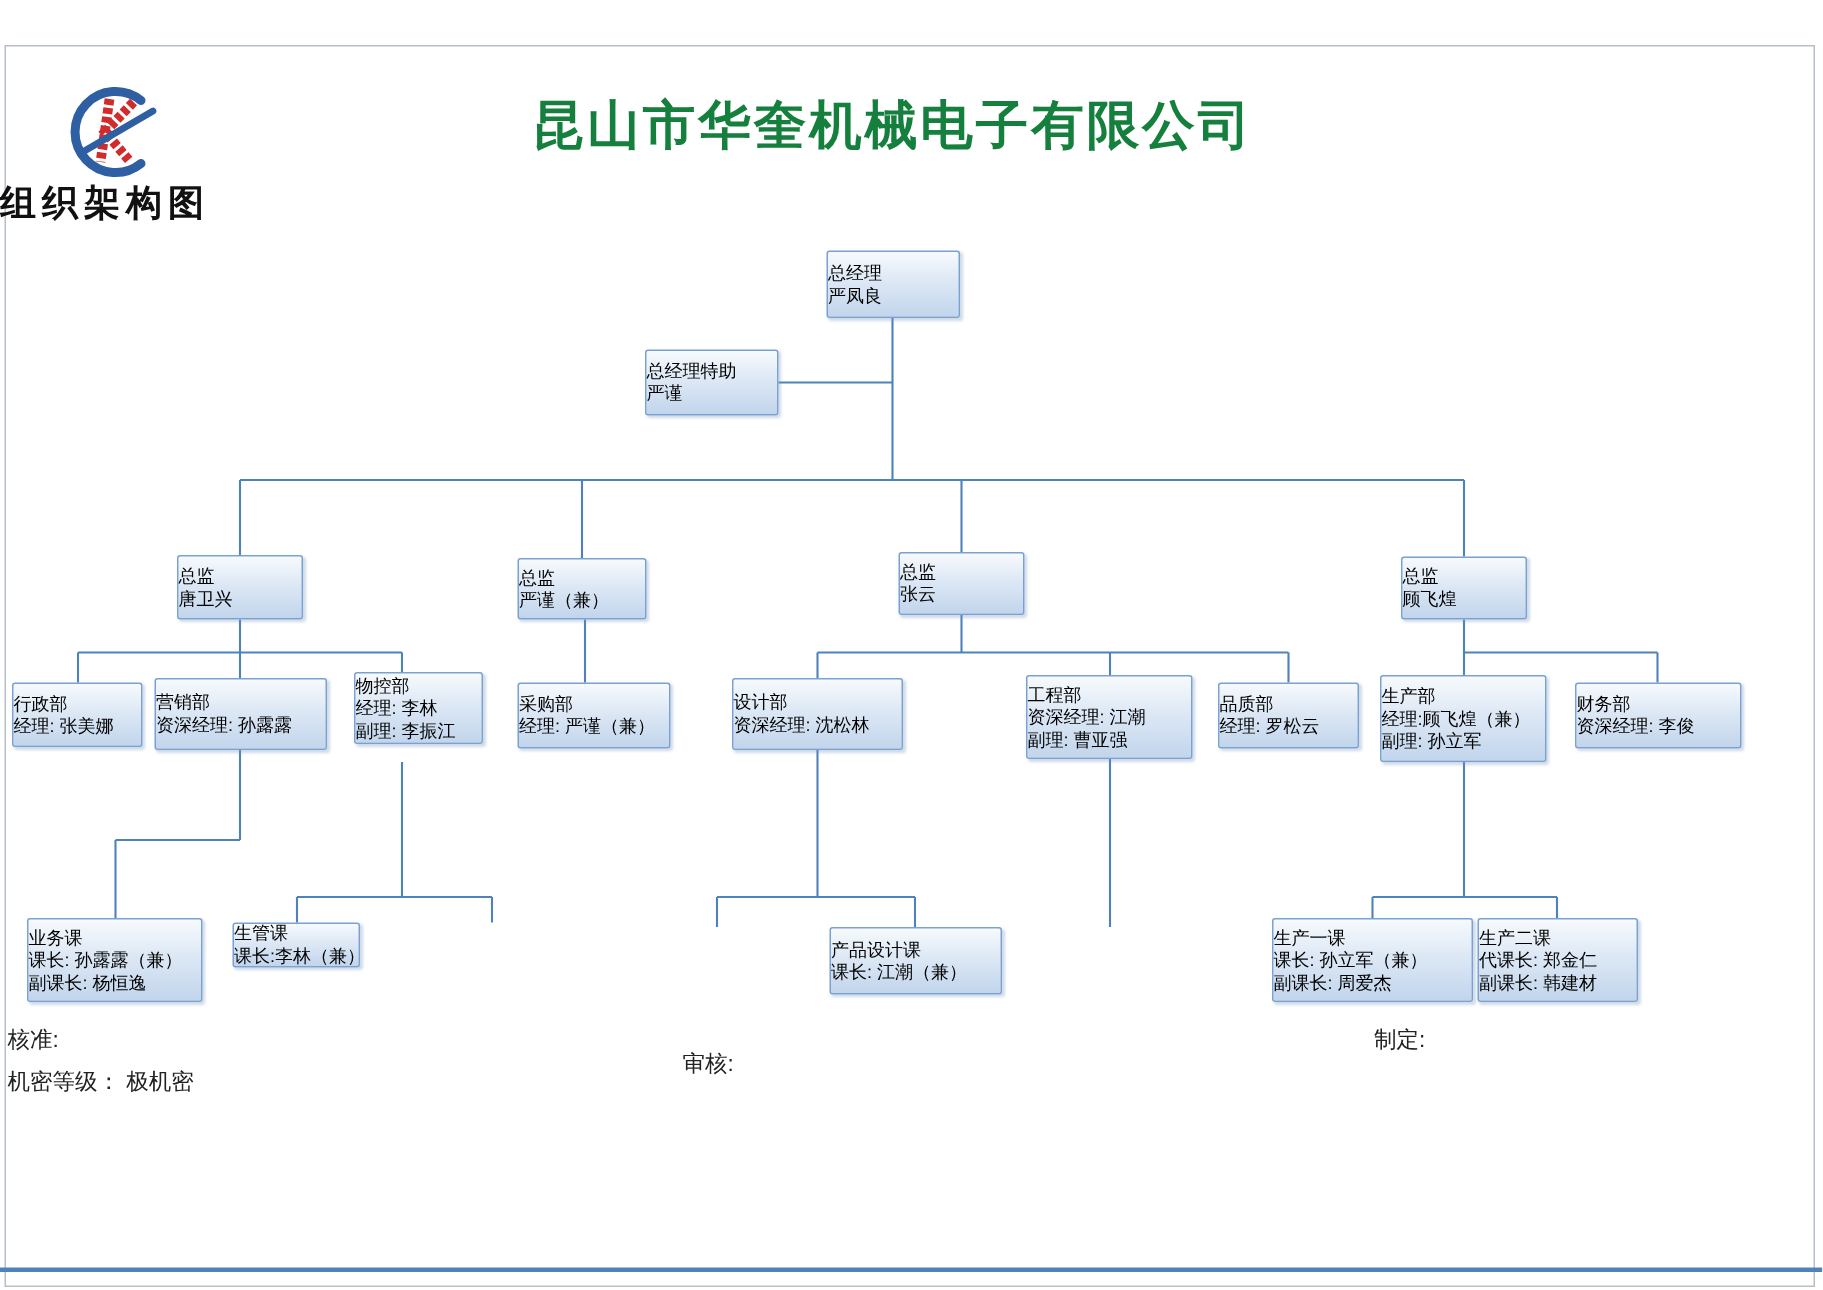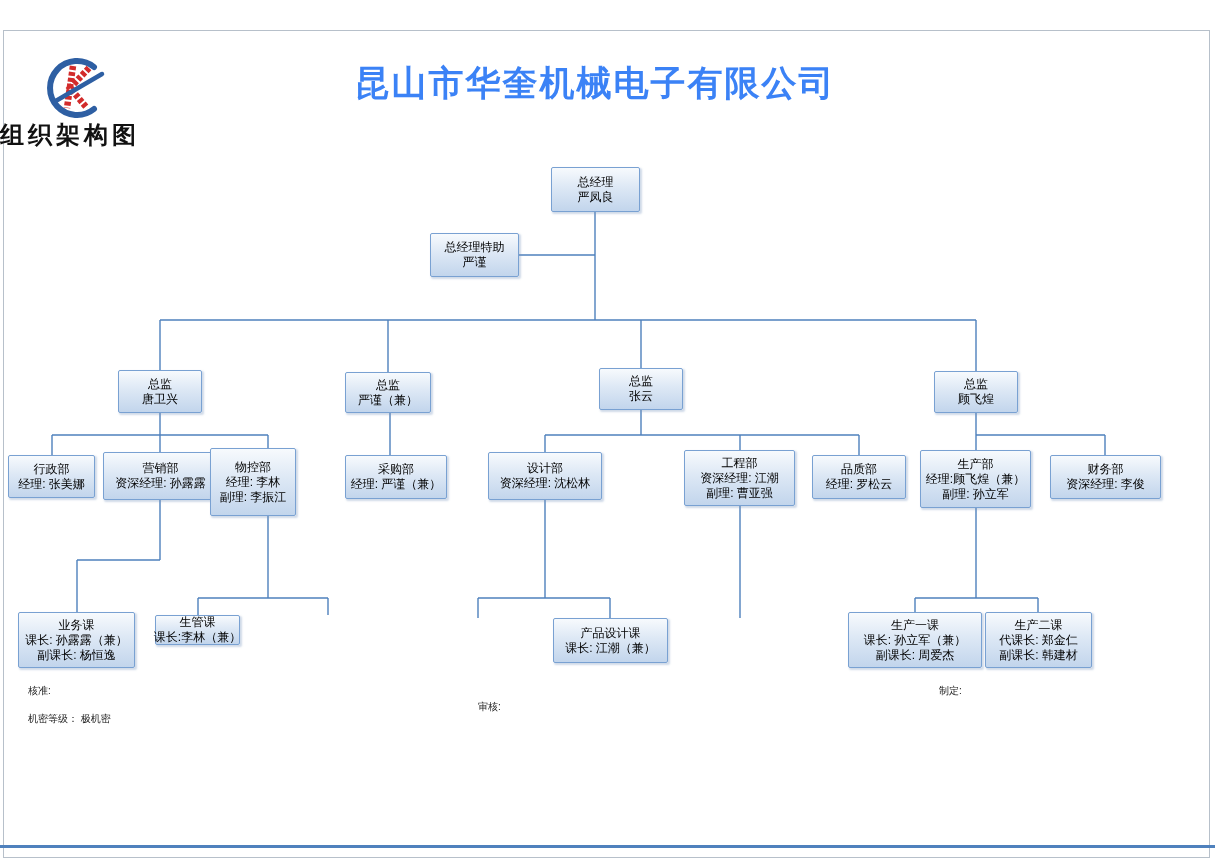--- a/index.html
+++ b/index.html
@@ -1,32 +1,32 @@
 <!DOCTYPE html>
 <html><head>
 <meta charset="utf-8">
 <style>
   html,body{margin:0;padding:0;background:#ffffff;}
   .page{position:relative;width:1215px;height:860px;background:#ffffff;overflow:hidden;
         font-family:"Liberation Sans","DejaVu Sans",sans-serif;color:#000;}
   .page-frame{position:absolute;left:3px;top:30px;width:1207px;height:828px;
               border:1px solid #b7c0ca;box-sizing:border-box;pointer-events:none;}
   .title{position:absolute;left:0;top:60px;width:1190px;text-align:center;
-         color:#3b82f6;font-size:35px;font-weight:bold;letter-spacing:2px;}
+         color:#15803d;font-size:35px;font-weight:bold;letter-spacing:2px;}
   .subtitle{position:absolute;left:0;top:119px;width:1190px;text-align:left;
             color:#111111;font-size:24px;font-weight:bold;letter-spacing:4px;}
   .logo{position:absolute;left:40px;top:54px;width:72px;height:68px;}
   svg.connectors{position:absolute;left:0;top:0;width:1215px;height:860px;pointer-events:none;}
   .node{position:absolute;box-sizing:border-box;border:1px solid #79a1d2;border-radius:2px;
         background:linear-gradient(180deg,#f7fafd 0%,#dde8f5 45%,#c2d5ec 100%);
         box-shadow:1.5px 1.5px 2px rgba(120,150,190,.35);
-        display:flex;flex-direction:column;align-items:center;justify-content:center;
+        display:flex;flex-direction:column;align-items:flex-start;justify-content:center;
         font-size:12px;line-height:15px;text-align:center;}
   .nl{white-space:nowrap;}
-  .footer-label{position:absolute;font-size:10px;color:#222222;padding-left:23px;}
+  .footer-label{position:absolute;font-size:15px;color:#222222;}
   .bottom-rule{position:absolute;left:0;top:845px;width:1215px;height:3px;background:#4f81bd;}
 </style>
 </head>
 <body>
 
 <div class="page">
 
   <div class="page-frame"></div>
 
   <div class="logo">
@@ -87,21 +87,21 @@
   </div>
 
   <div class="node" style="left:8px;top:455px;width:87px;height:43px">
     <div class="nl">行政部</div>
     <div class="nl">经理: 张美娜</div>
   </div>
   <div class="node" style="left:103px;top:452px;width:115px;height:48px">
     <div class="nl">营销部</div>
     <div class="nl">资深经理: 孙露露</div>
   </div>
-  <div class="node" style="left:210px;top:448px;width:86px;height:68px">
+  <div class="node" style="left:236px;top:448px;width:86px;height:48px">
     <div class="nl">物控部</div>
     <div class="nl">经理: 李林</div>
     <div class="nl">副理: 李振江</div>
   </div>
   <div class="node" style="left:345px;top:455px;width:102px;height:44px">
     <div class="nl">采购部</div>
     <div class="nl">经理: 严谨（兼）</div>
   </div>
   <div class="node" style="left:684px;top:450px;width:111px;height:56px">
     <div class="nl">工程部</div>

